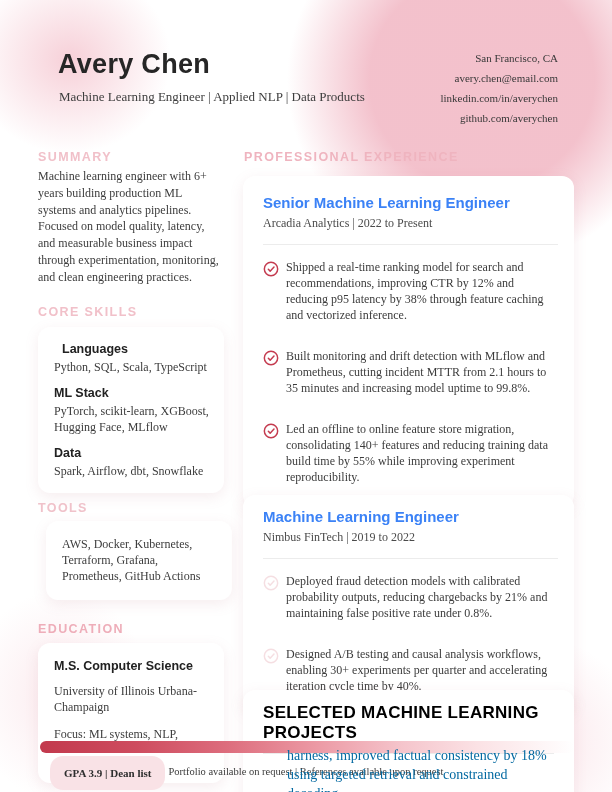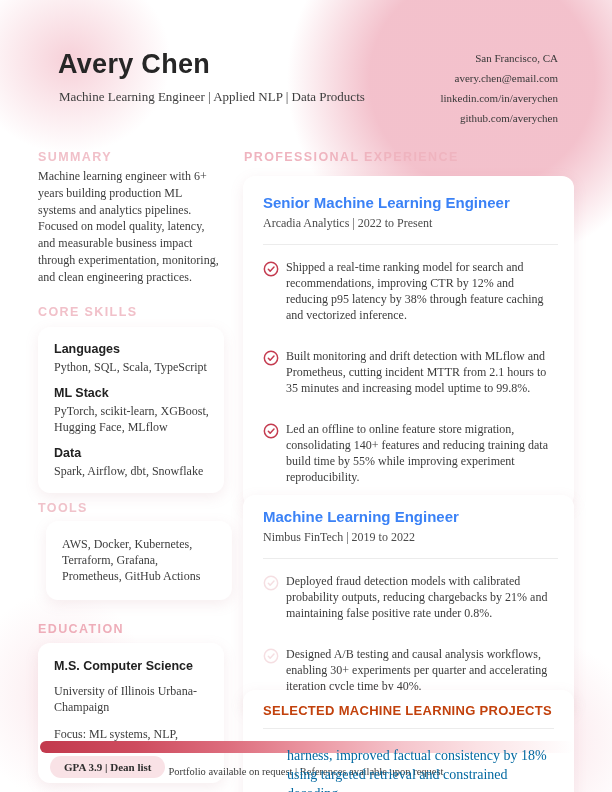--- a/index.html
+++ b/index.html
@@ -39,21 +39,21 @@
   .h-experience { left:244px; top:150px; color:#efb4bf; }
 
   .summary-text { position:absolute; left:38px; top:168px; width:183px;
     font-size:12px; line-height:1.4; color:#3c3c3c; }
 
   .card { position:absolute; background:#ffffff; border-radius:12px;
     box-shadow:0 4px 14px rgba(186,118,134,0.13); }
   .skills-card { left:38px; top:327px; width:186px; padding:15px 15px 14px 16px; }
   .skill-label { font-family:"Liberation Sans", sans-serif; font-weight:700;
     font-size:12.5px; color:#222; margin:11px 0 3px; }
-  .skill-label:first-child { margin-top:0; }
+  .skill-label:first-child { margin-top:0;margin-left:8px; }
   .skill-value { font-size:12px; line-height:1.34; color:#3c3c3c; }
 
   .tools-card { left:46px; top:521px; width:186px; padding:16px 14px 15px 16px; }
   .tools-text { font-size:12px; line-height:1.33; color:#3c3c3c; }
 
   .edu-card { left:38px; top:643px; width:186px; height:140px; padding:16px 14px 0 16px; }
   .edu-degree { font-family:"Liberation Sans", sans-serif; font-weight:700;
     font-size:12.5px; color:#222; }
   .edu-school { font-size:12px; line-height:1.3; color:#3c3c3c; margin-top:11px; width:160px; }
   .edu-focus { font-size:12px; color:#3c3c3c; margin-top:12px; }
@@ -65,29 +65,29 @@
   .job-meta { font-size:12px; color:#4a4a4a; margin-top:5px; }
   .divider { border-top:1px solid #ececec; margin:13px 0 15px; }
   .bullet { display:flex; align-items:flex-start; margin-bottom:25px; }
   .bullet:last-child { margin-bottom:6px; }
   .check { flex:0 0 16px; margin-right:7px; margin-top:1px; line-height:0; }
   .check.faint { opacity:0.16; }
   .btext { font-size:12px; line-height:1.33; color:#3c3c3c; }
 
   .projects-card { left:243px; top:690px; width:331px; height:120px; padding:13px 20px; }
   .projects-heading { font-family:"Liberation Sans", sans-serif; font-weight:700;
-    font-size:13px; letter-spacing:0.3px; color:#c2410c; }
+    font-size:17px; letter-spacing:0.3px; color:#000000; }
   .projects-card .divider { margin:10px 0 0; }
 
   .progress-bar { position:absolute; left:40px; top:741px; width:534px; height:12px;
     border-radius:6px; z-index:5;
     background:linear-gradient(90deg,#c2394d 0%,#ce4c5f 18%,#dd6d7d 35%,#ec9aa5 52%,#f5c5cc 68%,#fbe2e5 82%,rgba(253,241,243,0) 100%); }
 
   .gpa-pill { position:absolute; left:50px; top:756px; z-index:6;
-    background:#f9e2e6; border-radius:13px; padding:5px 14px;
+    background:#f9e2e6; border-radius:13px; padding:11px 14px;
     font-size:11px; font-weight:700; color:#2e2e2e; }
   .footer-note { position:absolute; left:0; right:0; top:766px; z-index:6;
     text-align:center; font-size:10.5px; color:#3a3a3a; }
   .overflow-note { position:absolute; left:287px; top:747px; width:260px; z-index:7;
     font-size:14px; line-height:1.35; color:#0369a1; }
 </style>
 </head>
 <body>
 
 <div class="blob blob-tl"></div>

